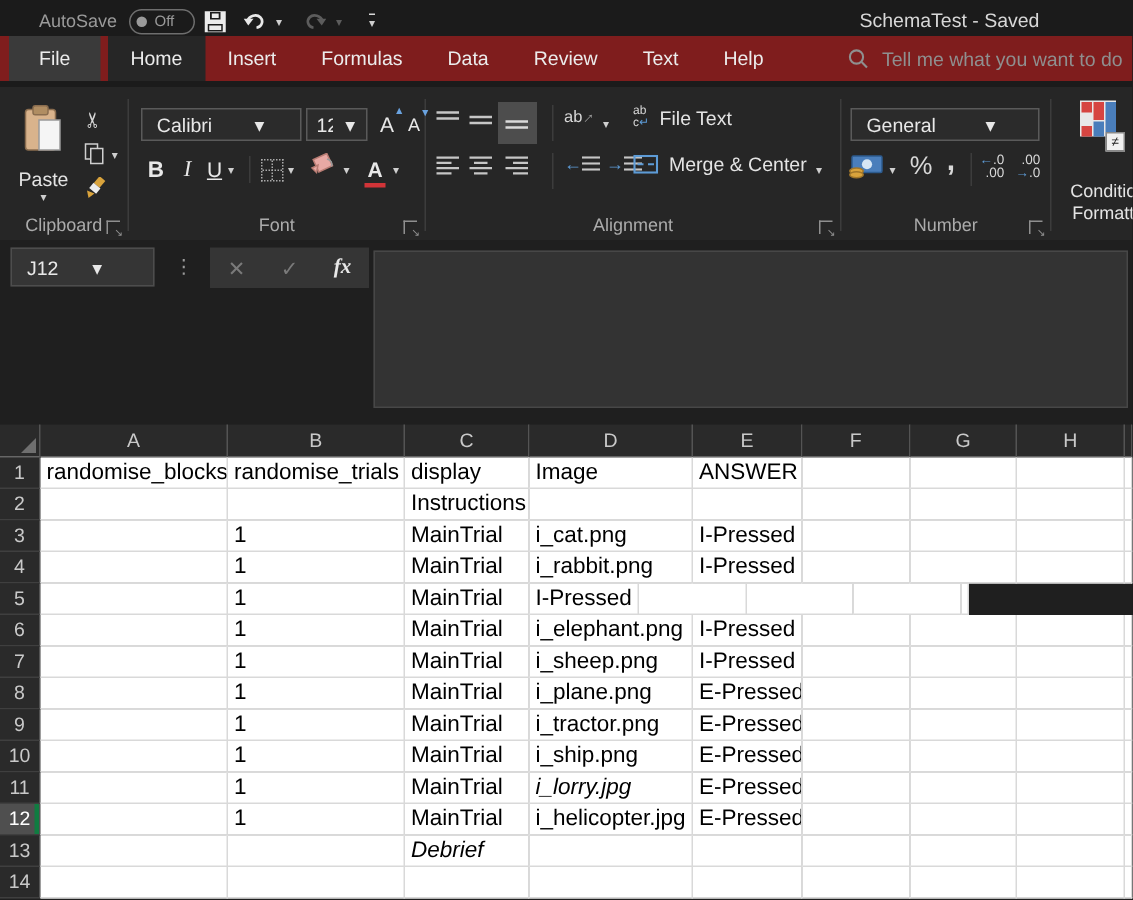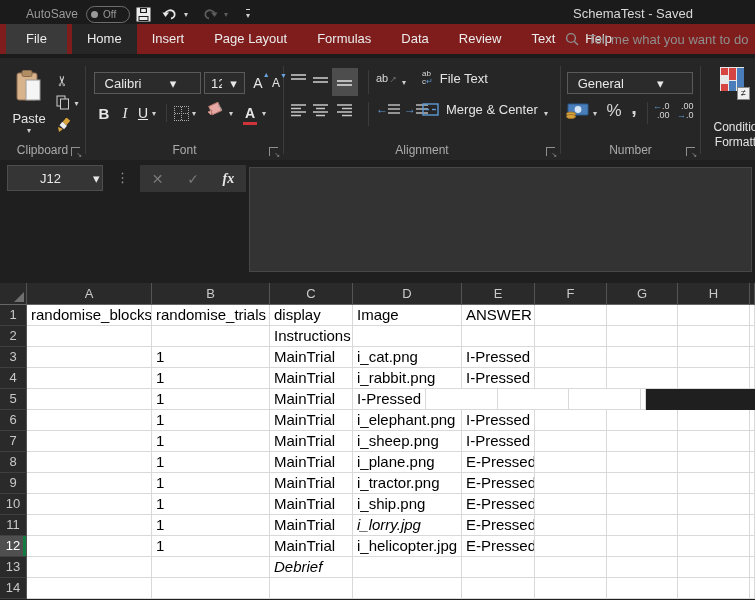--- a/index.html
+++ b/index.html
@@ -70,21 +70,21 @@
   
   .cf-text{position:absolute;left:0px;top:62px;width:85px;text-align:center;font-size:12px;
            color:#e4e4e4;line-height:15px;white-space:nowrap;}
   .neq{position:absolute;right:-5px;bottom:-4px;width:11px;height:11px;background:#f0f0f0;color:#222;
        font-size:9px;line-height:11px;text-align:center;border:1px solid #888;}
 
   
   .fxband{position:absolute;left:0;top:160px;width:755px;height:123px;background:#1f1f1f;}
   .namebox{position:absolute;left:7px;top:5px;width:96px;height:26px;background:#353535;
            border:1px solid #4d4d4d;box-sizing:border-box;display:flex;align-items:center;}
-  .namebox span{flex:1;padding-left:10px;font-size:13px;color:#e8e8e8;margin-left:22px;}
+  .namebox span{flex:1;padding-left:10px;font-size:13px;color:#e8e8e8;}
   .namebox .caret{margin-right:7px;}
   .vdots{position:absolute;left:116px;top:5px;color:#9a9a9a;font-size:13px;line-height:26px;}
   .fxpanel{position:absolute;left:140px;top:5px;width:106px;height:27px;background:#353535;
            display:flex;align-items:center;justify-content:space-around;}
   .fxx{color:#7a7a7a;font-size:14px;}
   .fxc{color:#7a7a7a;font-size:14px;}
   .fxfx{color:#e8e8e8;font-style:italic;font-family:"Liberation Serif",serif;font-size:14px;font-weight:bold;}
   .fxinput{position:absolute;left:249px;top:7px;width:503px;height:105px;background:#333333;
            border:1px solid #474747;box-sizing:border-box;}
 
@@ -144,21 +144,20 @@
       </span>
     </span>
     <div class="doc-title">SchemaTest  -  Saved</div>
   </div>
 
   <div class="tabrow">
     <div id="tabs-list">
         <div class="tab file">File</div>
         <div class="tab active">Home</div>
         <div class="tab">Insert</div>
-        <div class="tab">Page Layout</div>
         <div class="tab">Formulas</div>
         <div class="tab">Data</div>
         <div class="tab">Review</div>
         <div class="tab">Text</div>
         <div class="tab">Help</div>
       </div>
     <div class="tellme">
       <svg width="14" height="14" viewBox="0 0 14 14">
         <circle cx="6" cy="6" r="4.4" fill="none" stroke="#8f8f8f" stroke-width="1.4"></circle>
         <line x1="9.4" y1="9.4" x2="13" y2="13" stroke="#8f8f8f" stroke-width="1.4"></line>

